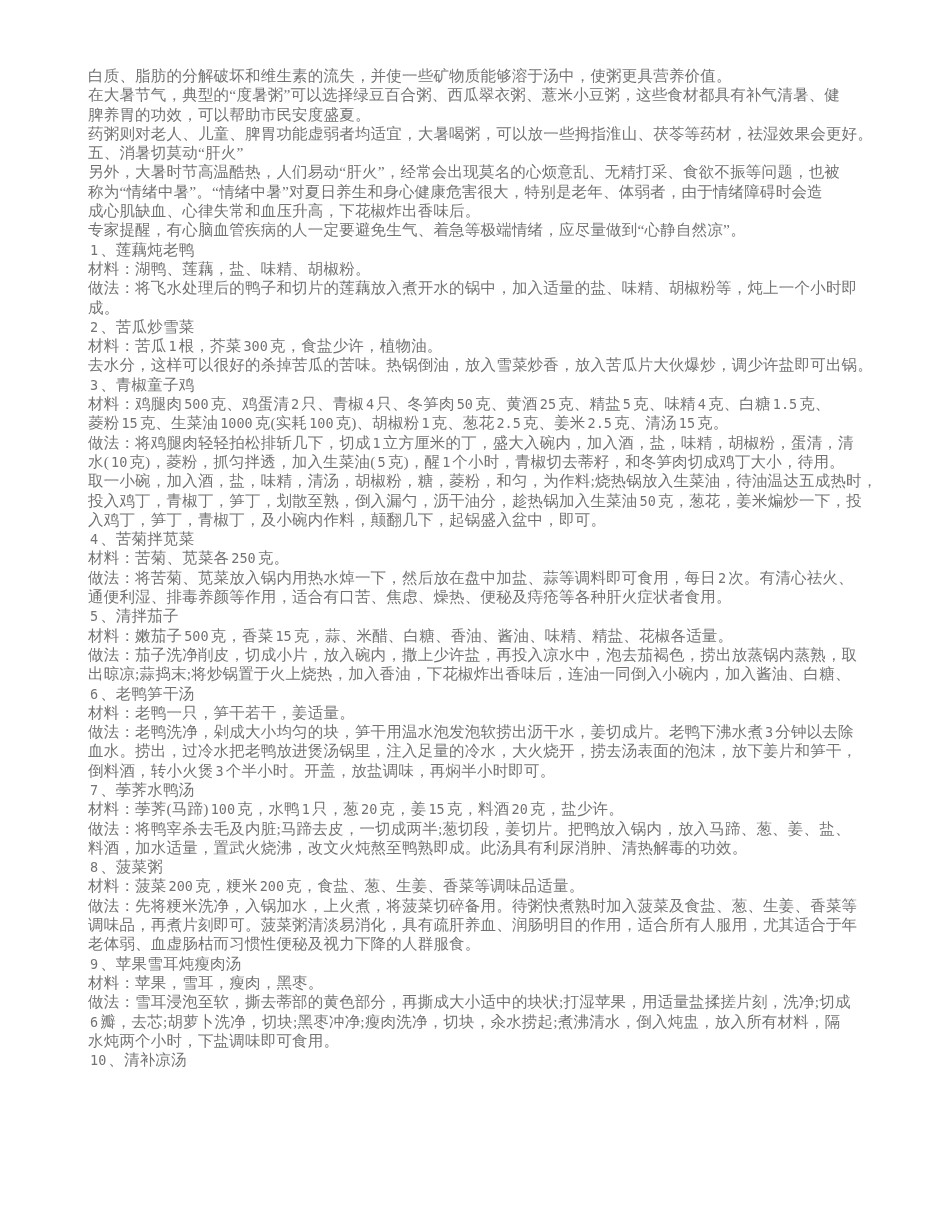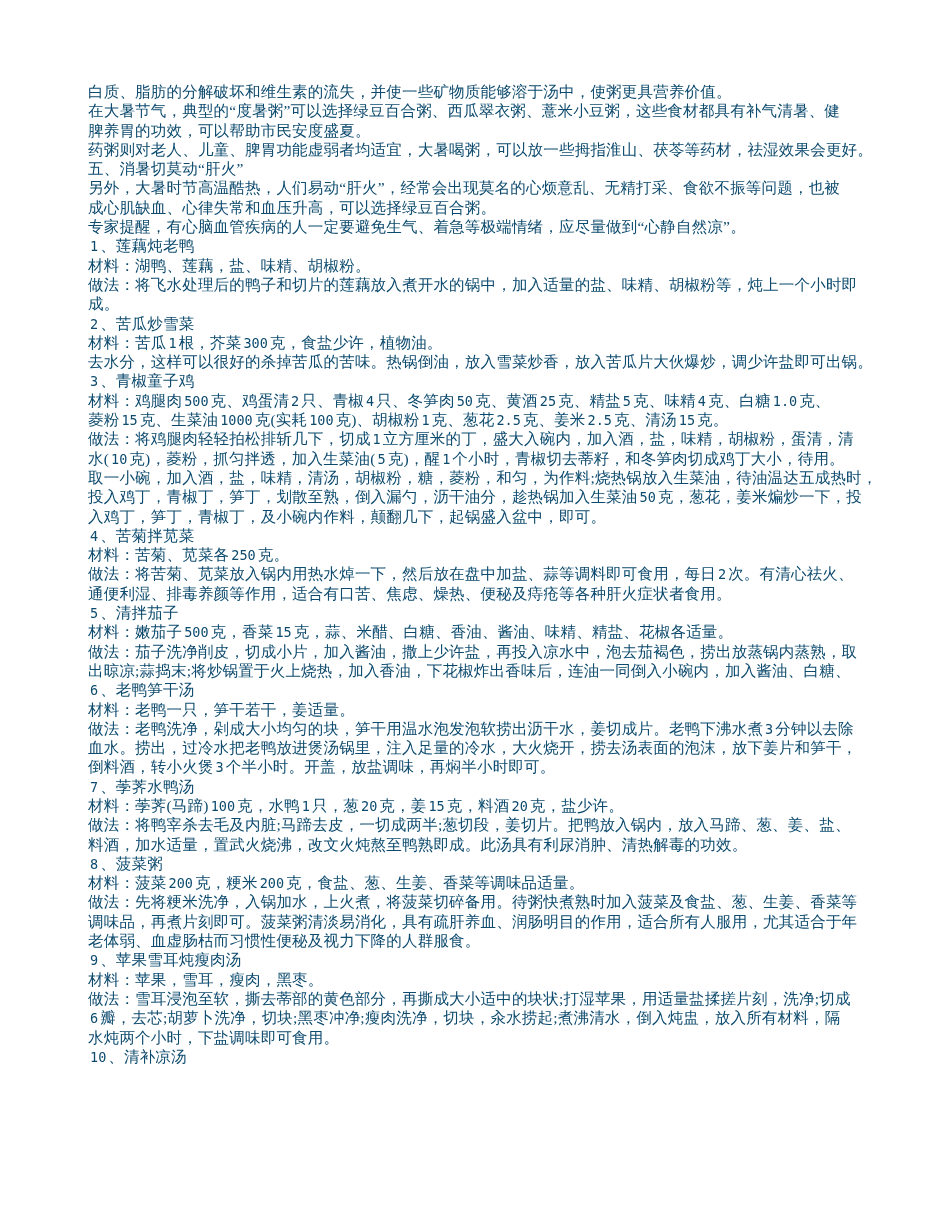--- a/index.html
+++ b/index.html
@@ -10,23 +10,23 @@
   .page {
     position: relative;
     width: 950px;
     height: 1230px;
     background: #ffffff;
     overflow: hidden;
   }
   .text-block {
     position: absolute;
     left: 88px;
-    top: 82px;
+    top: 66px;
     width: 862px;
-    color: #0c4a6e;
+    color: #737373;
     font-family: "Liberation Serif", "DejaVu Serif", serif;
     font-size: 15.5px;
     line-height: 19.3px;
     letter-spacing: 0.2px;
   }
   .line {
     height: 19.3px;
     white-space: pre;
   }
   .num {
@@ -40,44 +40,45 @@
 <body>
 
 <div class="page">
   <div class="text-block">
       <div class="line">白质、脂肪的分解破坏和维生素的流失，并使一些矿物质能够溶于汤中，使粥更具营养价值。</div>
       <div class="line">在大暑节气，典型的“度暑粥”可以选择绿豆百合粥、西瓜翠衣粥、薏米小豆粥，这些食材都具有补气清暑、健</div>
       <div class="line">脾养胃的功效，可以帮助市民安度盛夏。</div>
       <div class="line">药粥则对老人、儿童、脾胃功能虚弱者均适宜，大暑喝粥，可以放一些拇指淮山、茯苓等药材，祛湿效果会更好。</div>
       <div class="line">五、消暑切莫动“肝火”</div>
       <div class="line">另外，大暑时节高温酷热，人们易动“肝火”，经常会出现莫名的心烦意乱、无精打采、食欲不振等问题，也被</div>
-      <div class="line">成心肌缺血、心律失常和血压升高，可以选择绿豆百合粥。</div>
+      <div class="line">称为“情绪中暑”。“情绪中暑”对夏日养生和身心健康危害很大，特别是老年、体弱者，由于情绪障碍时会造</div>
+      <div class="line">成心肌缺血、心律失常和血压升高，下花椒炸出香味后。</div>
       <div class="line">专家提醒，有心脑血管疾病的人一定要避免生气、着急等极端情绪，应尽量做到“心静自然凉”。</div>
       <div class="line"><span class="num">1</span>、莲藕炖老鸭</div>
       <div class="line">材料：湖鸭、莲藕，盐、味精、胡椒粉。</div>
       <div class="line">做法：将飞水处理后的鸭子和切片的莲藕放入煮开水的锅中，加入适量的盐、味精、胡椒粉等，炖上一个小时即</div>
       <div class="line">成。</div>
       <div class="line"><span class="num">2</span>、苦瓜炒雪菜</div>
       <div class="line">材料：苦瓜<span class="num">1</span>根，芥菜<span class="num">300</span>克，食盐少许，植物油。</div>
       <div class="line">去水分，这样可以很好的杀掉苦瓜的苦味。热锅倒油，放入雪菜炒香，放入苦瓜片大伙爆炒，调少许盐即可出锅。</div>
       <div class="line"><span class="num">3</span>、青椒童子鸡</div>
-      <div class="line">材料：鸡腿肉<span class="num">500</span>克、鸡蛋清<span class="num">2</span>只、青椒<span class="num">4</span>只、冬笋肉<span class="num">50</span>克、黄酒<span class="num">25</span>克、精盐<span class="num">5</span>克、味精<span class="num">4</span>克、白糖<span class="num">1.0</span>克、</div>
+      <div class="line">材料：鸡腿肉<span class="num">500</span>克、鸡蛋清<span class="num">2</span>只、青椒<span class="num">4</span>只、冬笋肉<span class="num">50</span>克、黄酒<span class="num">25</span>克、精盐<span class="num">5</span>克、味精<span class="num">4</span>克、白糖<span class="num">1.5</span>克、</div>
       <div class="line">菱粉<span class="num">15</span>克、生菜油<span class="num">1000</span>克(实耗<span class="num">100</span>克)、胡椒粉<span class="num">1</span>克、葱花<span class="num">2.5</span>克、姜米<span class="num">2.5</span>克、清汤<span class="num">15</span>克。</div>
       <div class="line">做法：将鸡腿肉轻轻拍松排斩几下，切成<span class="num">1</span>立方厘米的丁，盛大入碗内，加入酒，盐，味精，胡椒粉，蛋清，清</div>
       <div class="line">水(<span class="num">10</span>克)，菱粉，抓匀拌透，加入生菜油(<span class="num">5</span>克)，醒<span class="num">1</span>个小时，青椒切去蒂籽，和冬笋肉切成鸡丁大小，待用。</div>
       <div class="line">取一小碗，加入酒，盐，味精，清汤，胡椒粉，糖，菱粉，和匀，为作料;烧热锅放入生菜油，待油温达五成热时，</div>
       <div class="line">投入鸡丁，青椒丁，笋丁，划散至熟，倒入漏勺，沥干油分，趁热锅加入生菜油<span class="num">50</span>克，葱花，姜米煸炒一下，投</div>
       <div class="line">入鸡丁，笋丁，青椒丁，及小碗内作料，颠翻几下，起锅盛入盆中，即可。</div>
       <div class="line"><span class="num">4</span>、苦菊拌苋菜</div>
       <div class="line">材料：苦菊、苋菜各<span class="num">250</span>克。</div>
       <div class="line">做法：将苦菊、苋菜放入锅内用热水焯一下，然后放在盘中加盐、蒜等调料即可食用，每日<span class="num">2</span>次。有清心祛火、</div>
       <div class="line">通便利湿、排毒养颜等作用，适合有口苦、焦虑、燥热、便秘及痔疮等各种肝火症状者食用。</div>
       <div class="line"><span class="num">5</span>、清拌茄子</div>
       <div class="line">材料：嫩茄子<span class="num">500</span>克，香菜<span class="num">15</span>克，蒜、米醋、白糖、香油、酱油、味精、精盐、花椒各适量。</div>
-      <div class="line">做法：茄子洗净削皮，切成小片，加入酱油，撒上少许盐，再投入凉水中，泡去茄褐色，捞出放蒸锅内蒸熟，取</div>
+      <div class="line">做法：茄子洗净削皮，切成小片，放入碗内，撒上少许盐，再投入凉水中，泡去茄褐色，捞出放蒸锅内蒸熟，取</div>
       <div class="line">出晾凉;蒜捣末;将炒锅置于火上烧热，加入香油，下花椒炸出香味后，连油一同倒入小碗内，加入酱油、白糖、</div>
       <div class="line"><span class="num">6</span>、老鸭笋干汤</div>
       <div class="line">材料：老鸭一只，笋干若干，姜适量。</div>
       <div class="line">做法：老鸭洗净，剁成大小均匀的块，笋干用温水泡发泡软捞出沥干水，姜切成片。老鸭下沸水煮<span class="num">3</span>分钟以去除</div>
       <div class="line">血水。捞出，过冷水把老鸭放进煲汤锅里，注入足量的冷水，大火烧开，捞去汤表面的泡沫，放下姜片和笋干，</div>
       <div class="line">倒料酒，转小火煲<span class="num">3</span>个半小时。开盖，放盐调味，再焖半小时即可。</div>
       <div class="line"><span class="num">7</span>、荸荠水鸭汤</div>
       <div class="line">材料：荸荠(马蹄)<span class="num">100</span>克，水鸭<span class="num">1</span>只，葱<span class="num">20</span>克，姜<span class="num">15</span>克，料酒<span class="num">20</span>克，盐少许。</div>
       <div class="line">做法：将鸭宰杀去毛及内脏;马蹄去皮，一切成两半;葱切段，姜切片。把鸭放入锅内，放入马蹄、葱、姜、盐、</div>
       <div class="line">料酒，加水适量，置武火烧沸，改文火炖熬至鸭熟即成。此汤具有利尿消肿、清热解毒的功效。</div>

